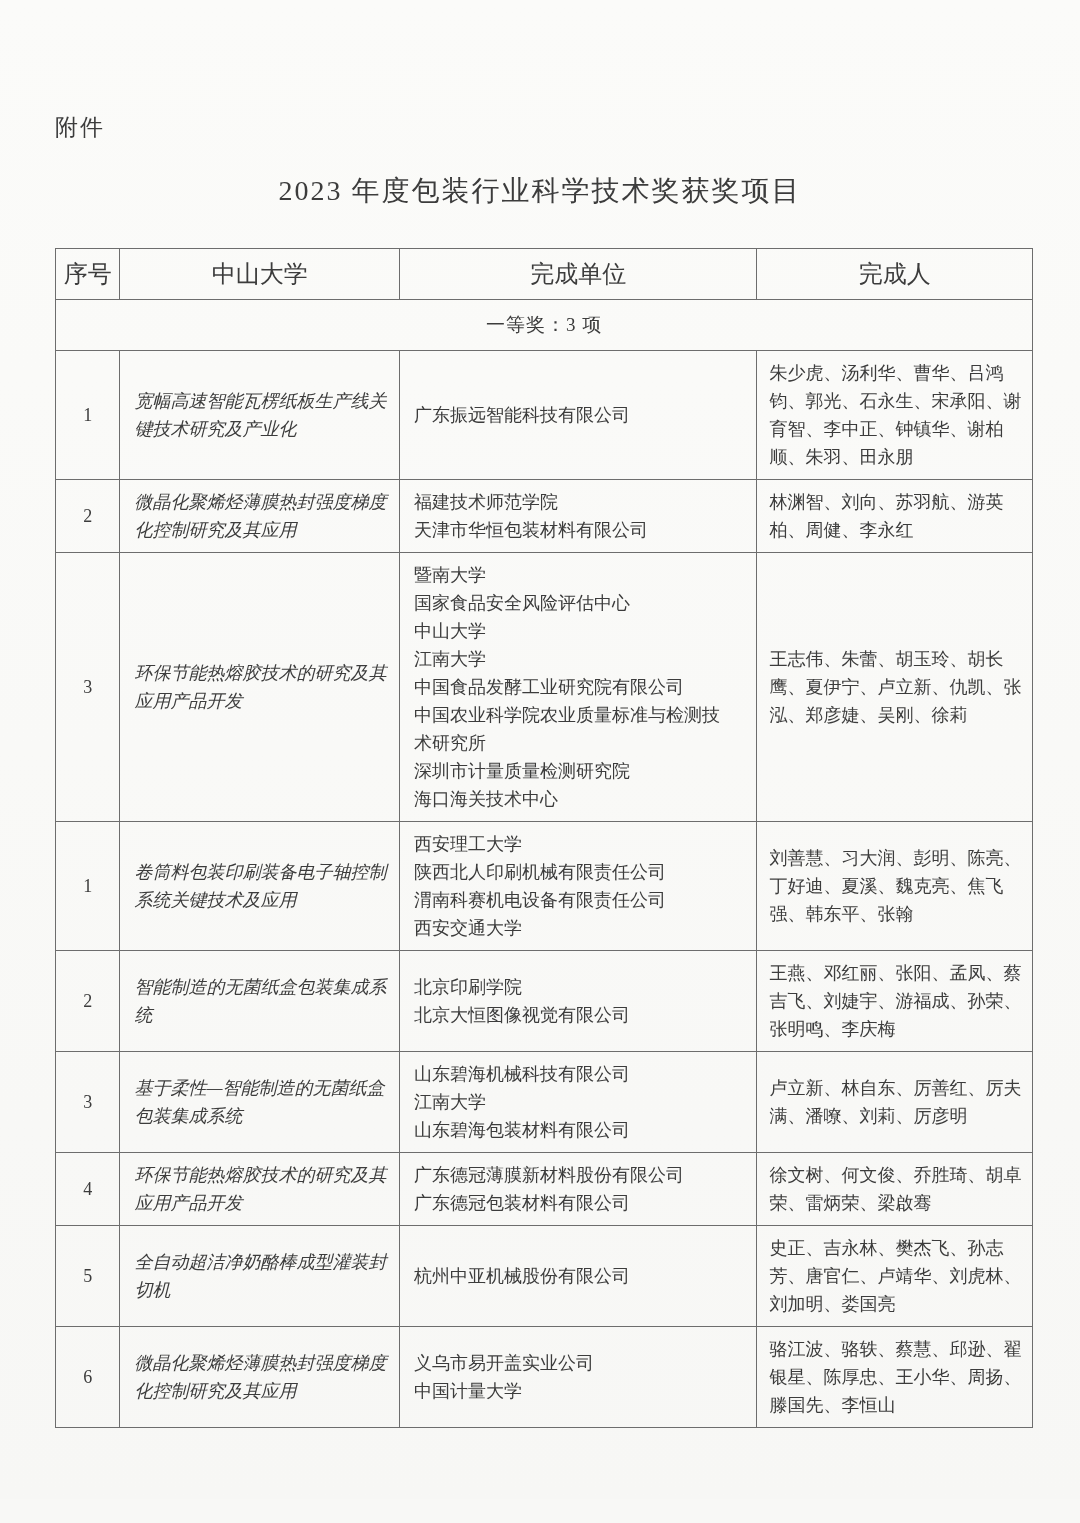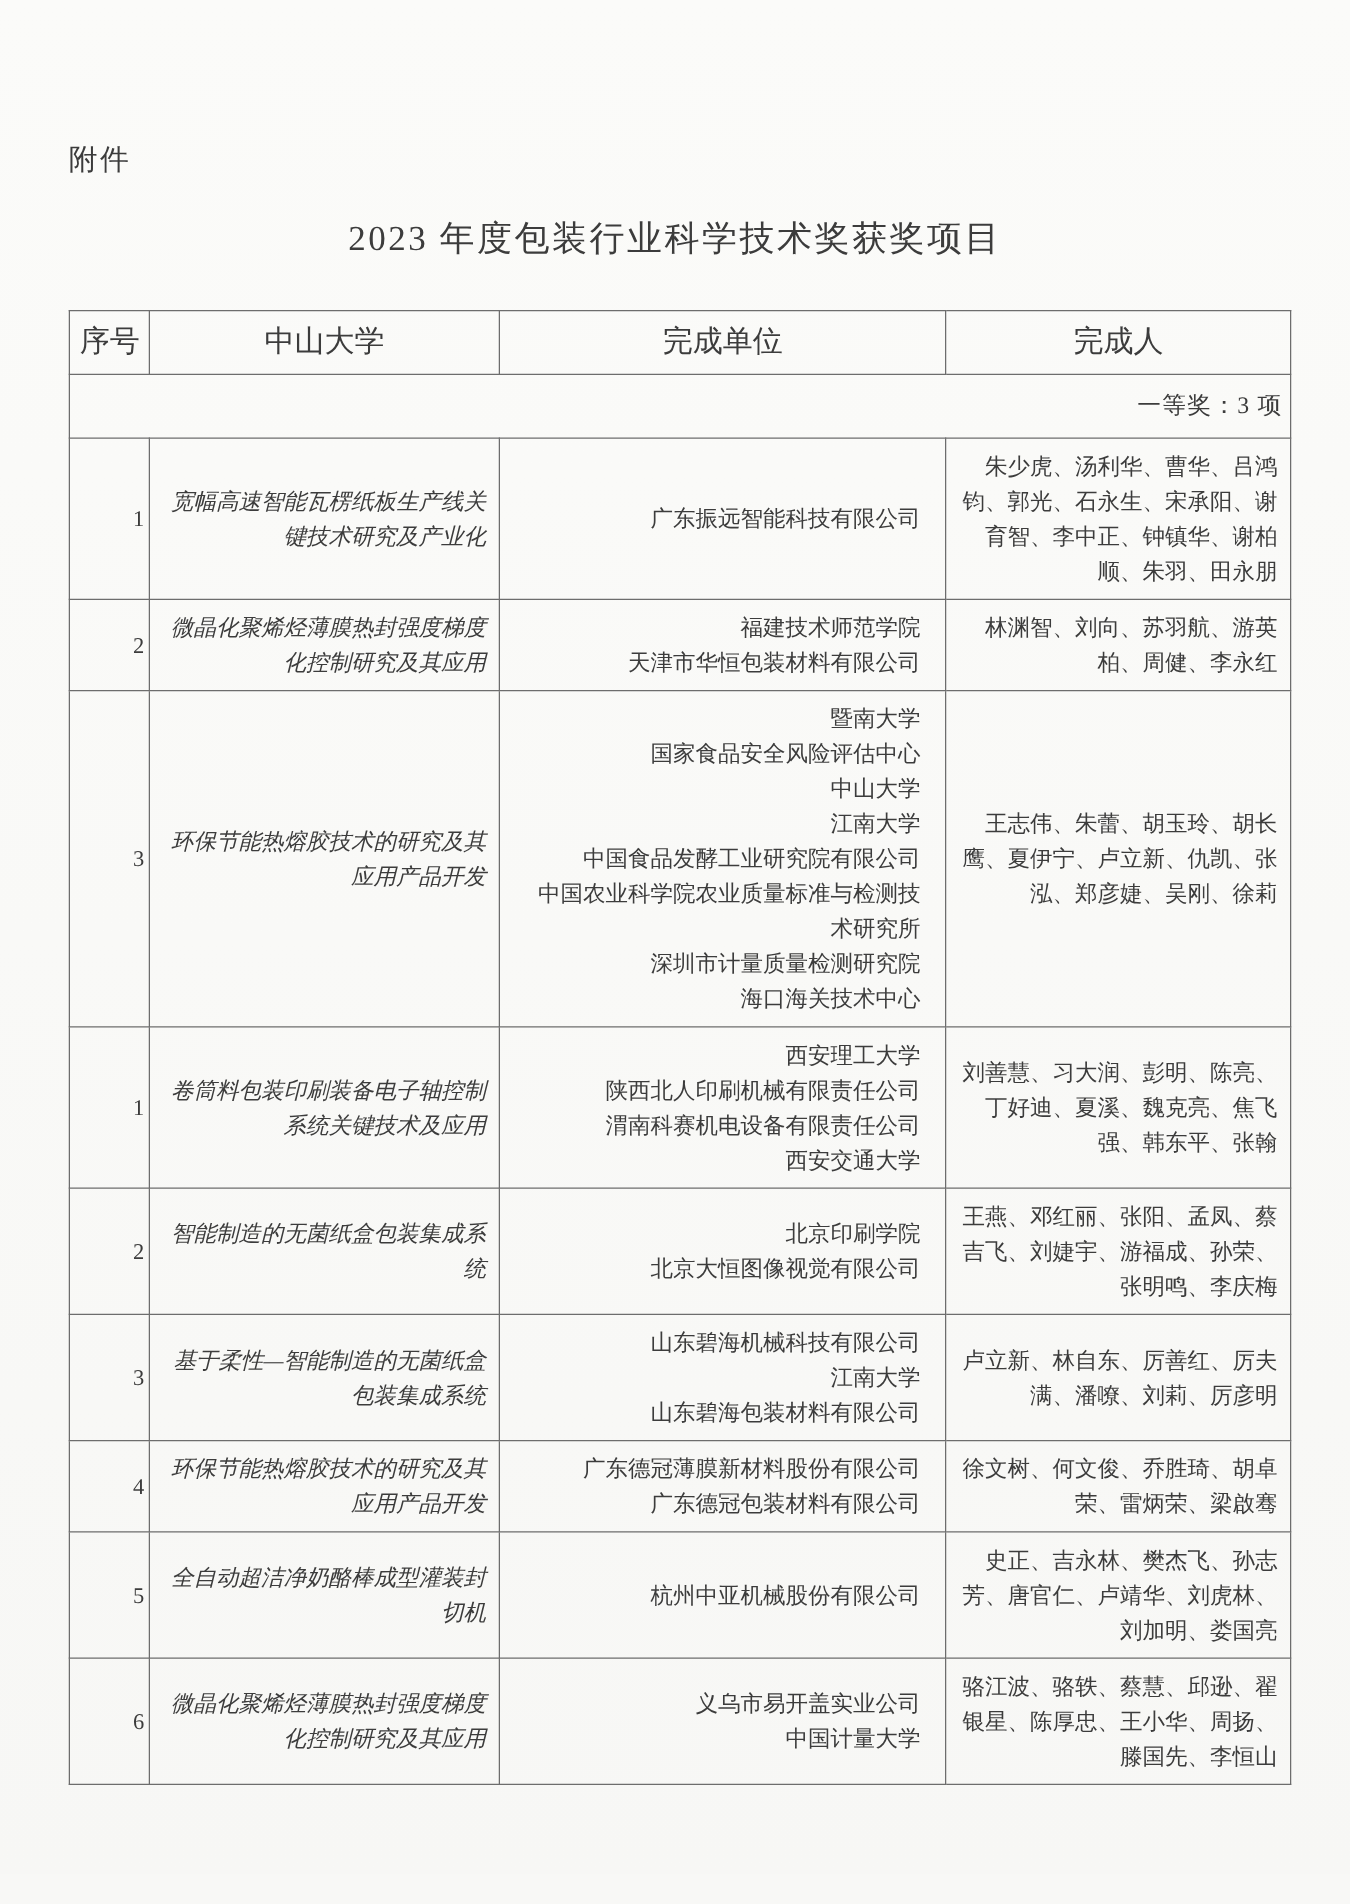--- a/index.html
+++ b/index.html
@@ -46,21 +46,20 @@
     border-collapse: collapse;
     table-layout: fixed;
     font-size: 18px;
   }
   table.awards th,
   table.awards td {
     border: 1.5px solid #6d6d6d;
     vertical-align: middle;
     line-height: 28px;
     color: #3c3c3c;
-    text-align: right;
   }
   table.awards th {
     font-weight: normal;
     text-align: center;
     padding: 11px 6px;
     font-size: 24px;
   }
   td.section-cell {
     text-align: center;
     padding: 11px 6px;

